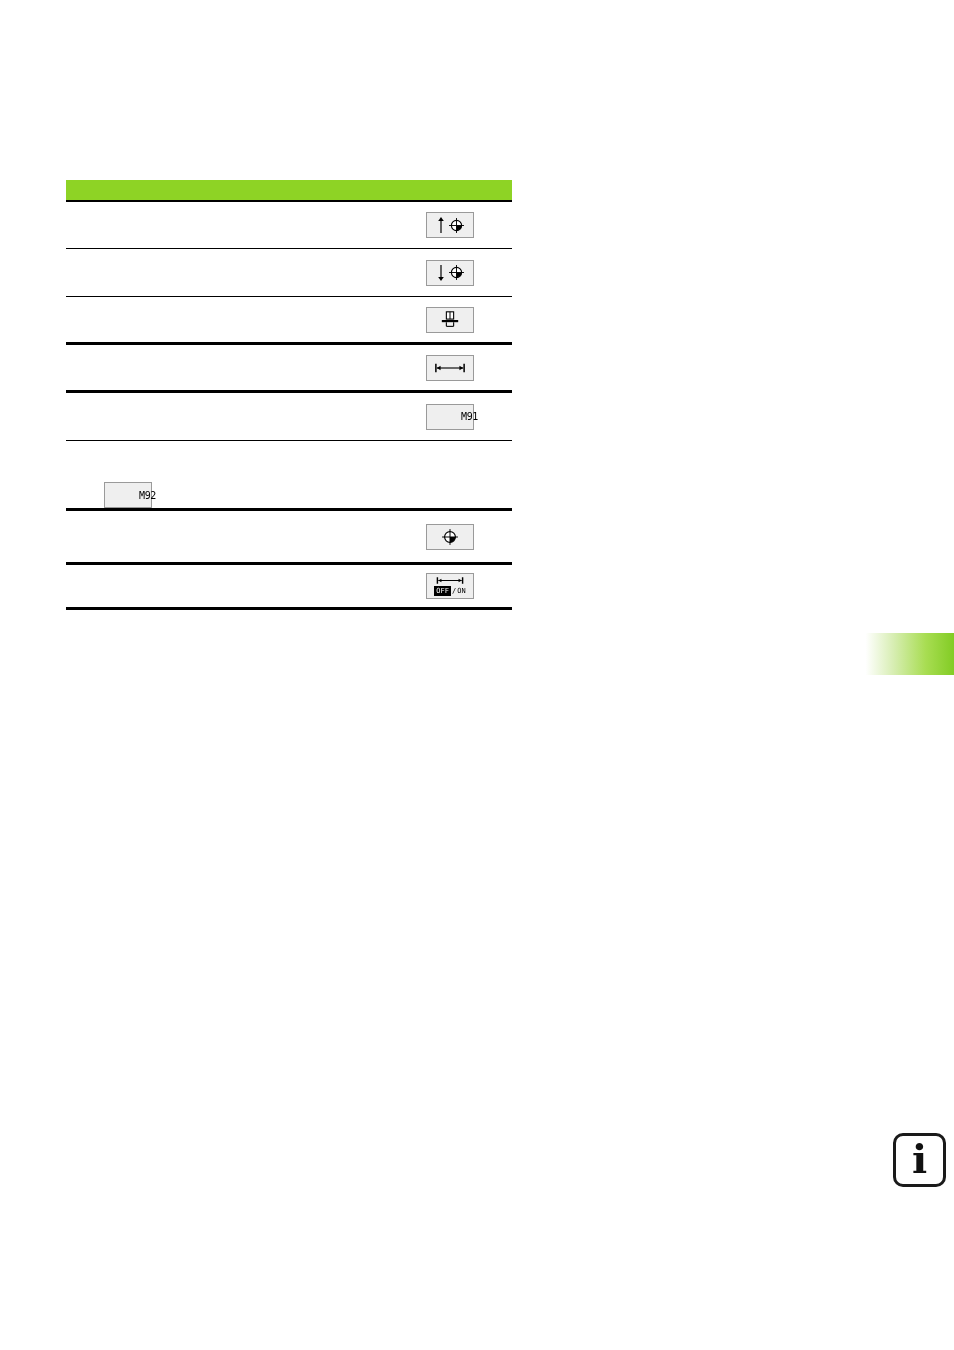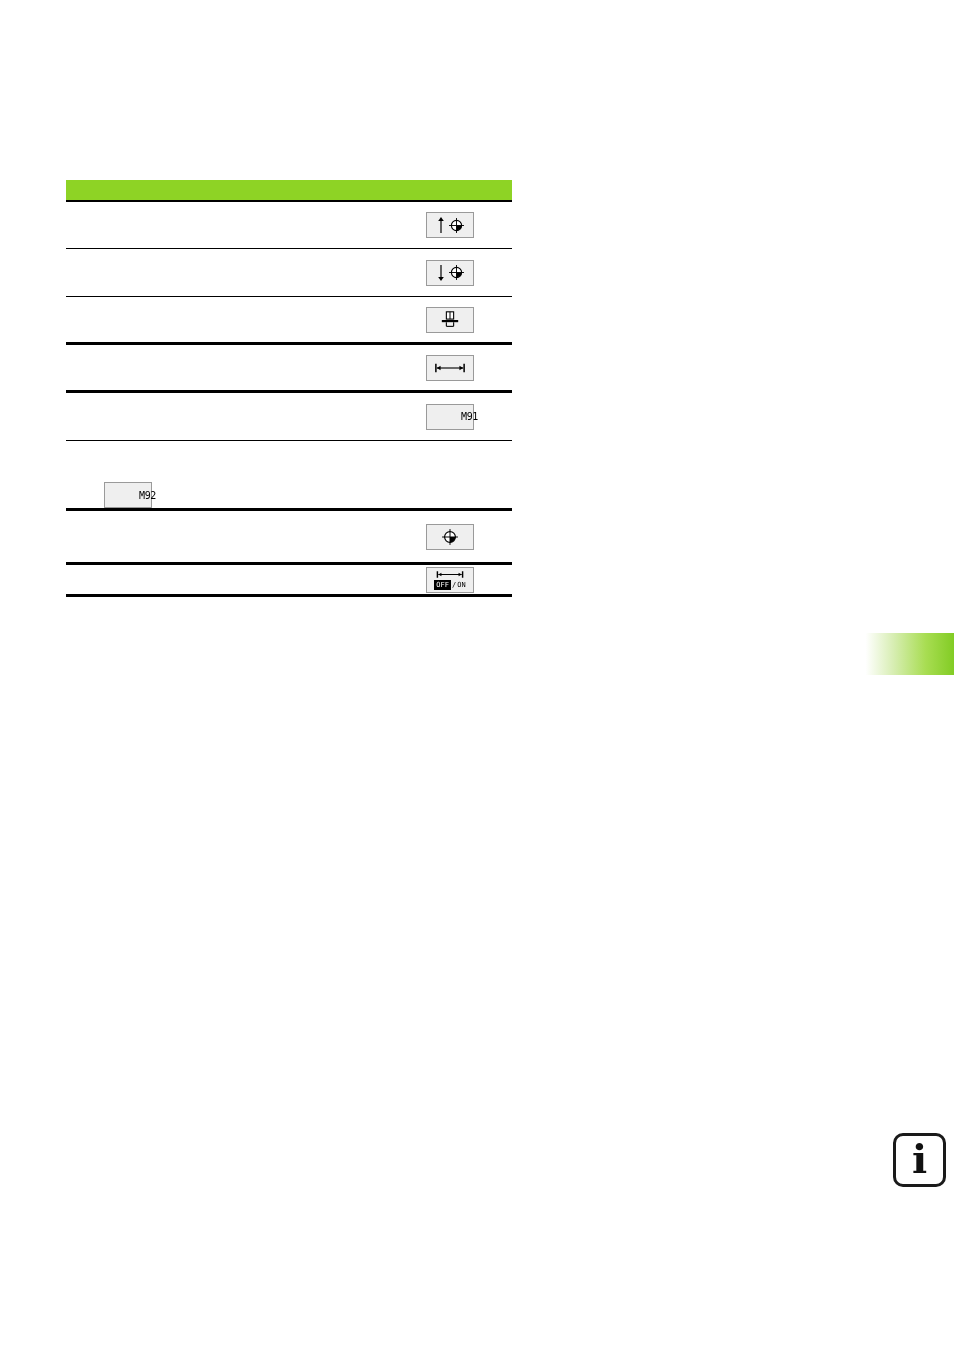--- a/index.html
+++ b/index.html
@@ -251,21 +251,21 @@
         <div class="skbtn">
           <svg width="18" height="18" viewBox="0 0 20 20" aria-hidden="true">
             <circle cx="10" cy="10" r="6" fill="#fff" stroke="#000" stroke-width="1.3"></circle>
             <path d="M10 10 L16 10 A6 6 0 0 1 10 16 Z" fill="#000"></path>
             <path d="M10 1.2 L10 18.8 M1.2 10 L18.8 10" stroke="#000" stroke-width="1.1"></path>
           </svg>
         </div>
       </div>
     </div>
 
-    <div class="srow sep-thick" style="height:32px;">
+    <div class="srow sep-thick" style="height:45px;">
       <div class="desc"></div>
       <div class="keycell">
         <div class="skbtn stack">
           <svg width="30" height="9" viewBox="0 0 32 10" aria-hidden="true">
             <path d="M2 1.5 L2 8.5 M30 1.5 L30 8.5" stroke="#000" stroke-width="1.6"></path>
             <path d="M3 5 L29 5" stroke="#000" stroke-width="1.1"></path>
             <path d="M3 5 L6.5 3 L6.5 7 Z" fill="#000"></path>
             <path d="M29 5 L25.5 3 L25.5 7 Z" fill="#000"></path>
           </svg>
           <div class="onoff-row">

